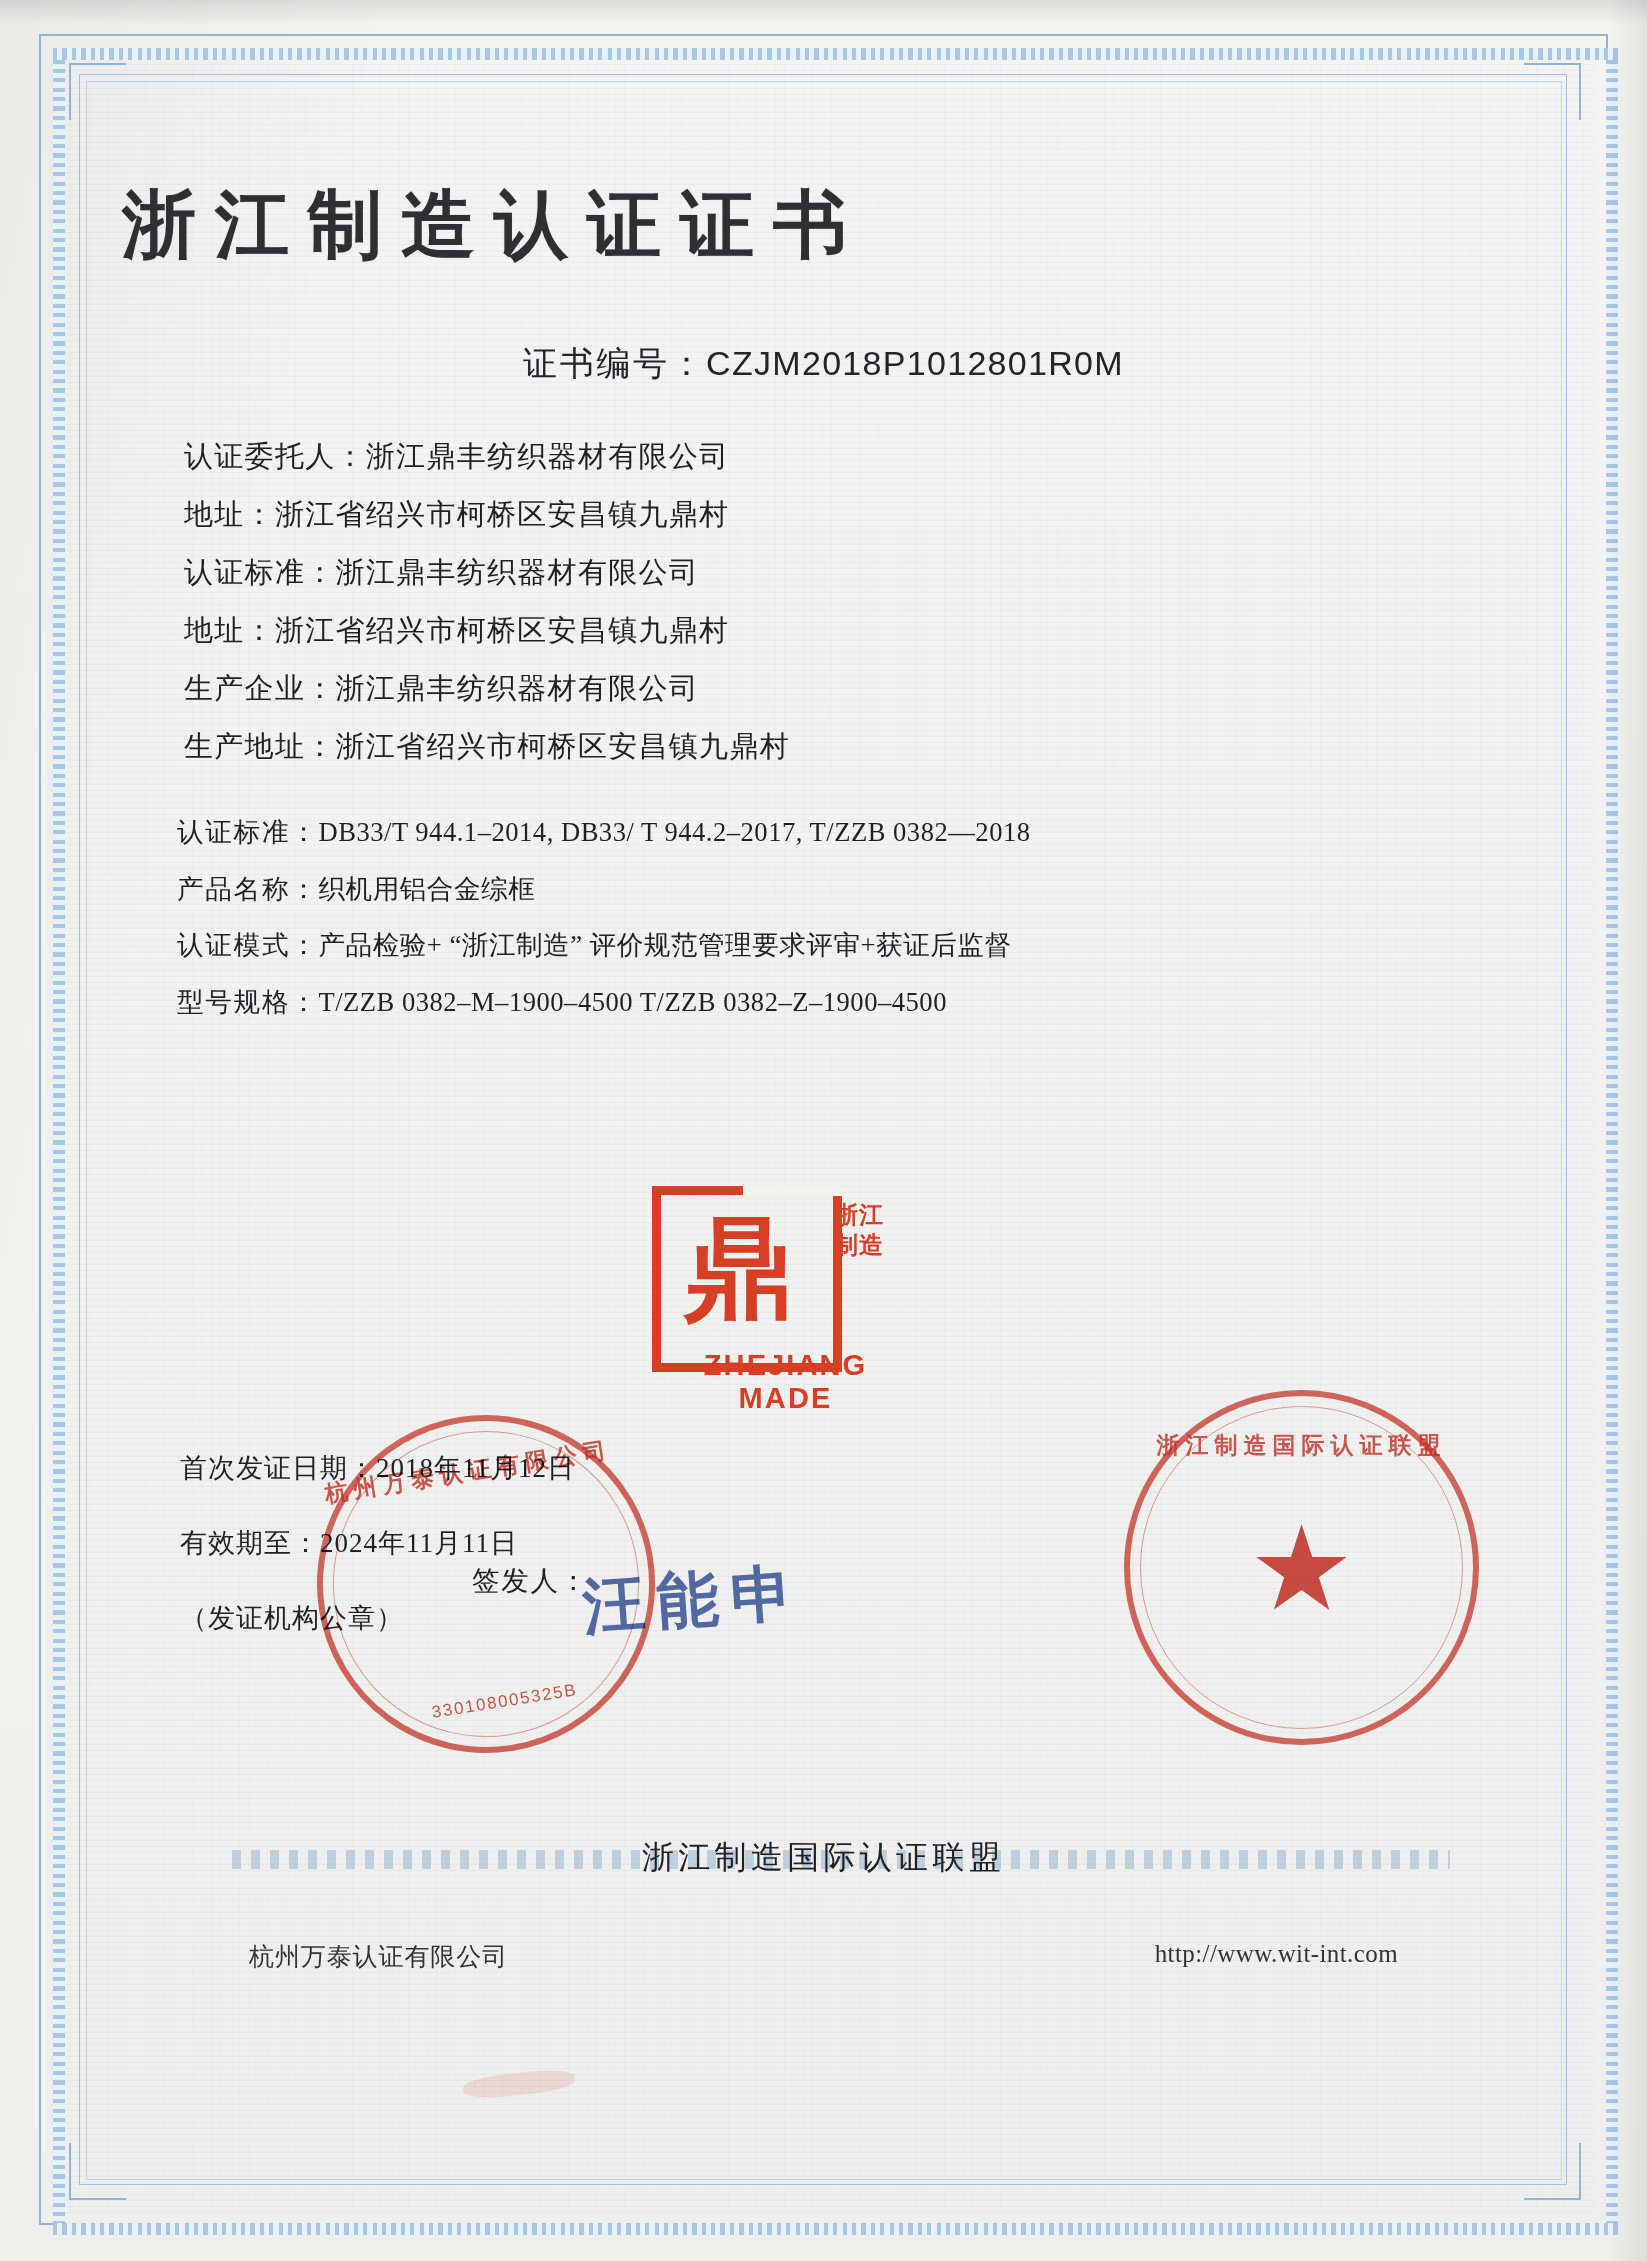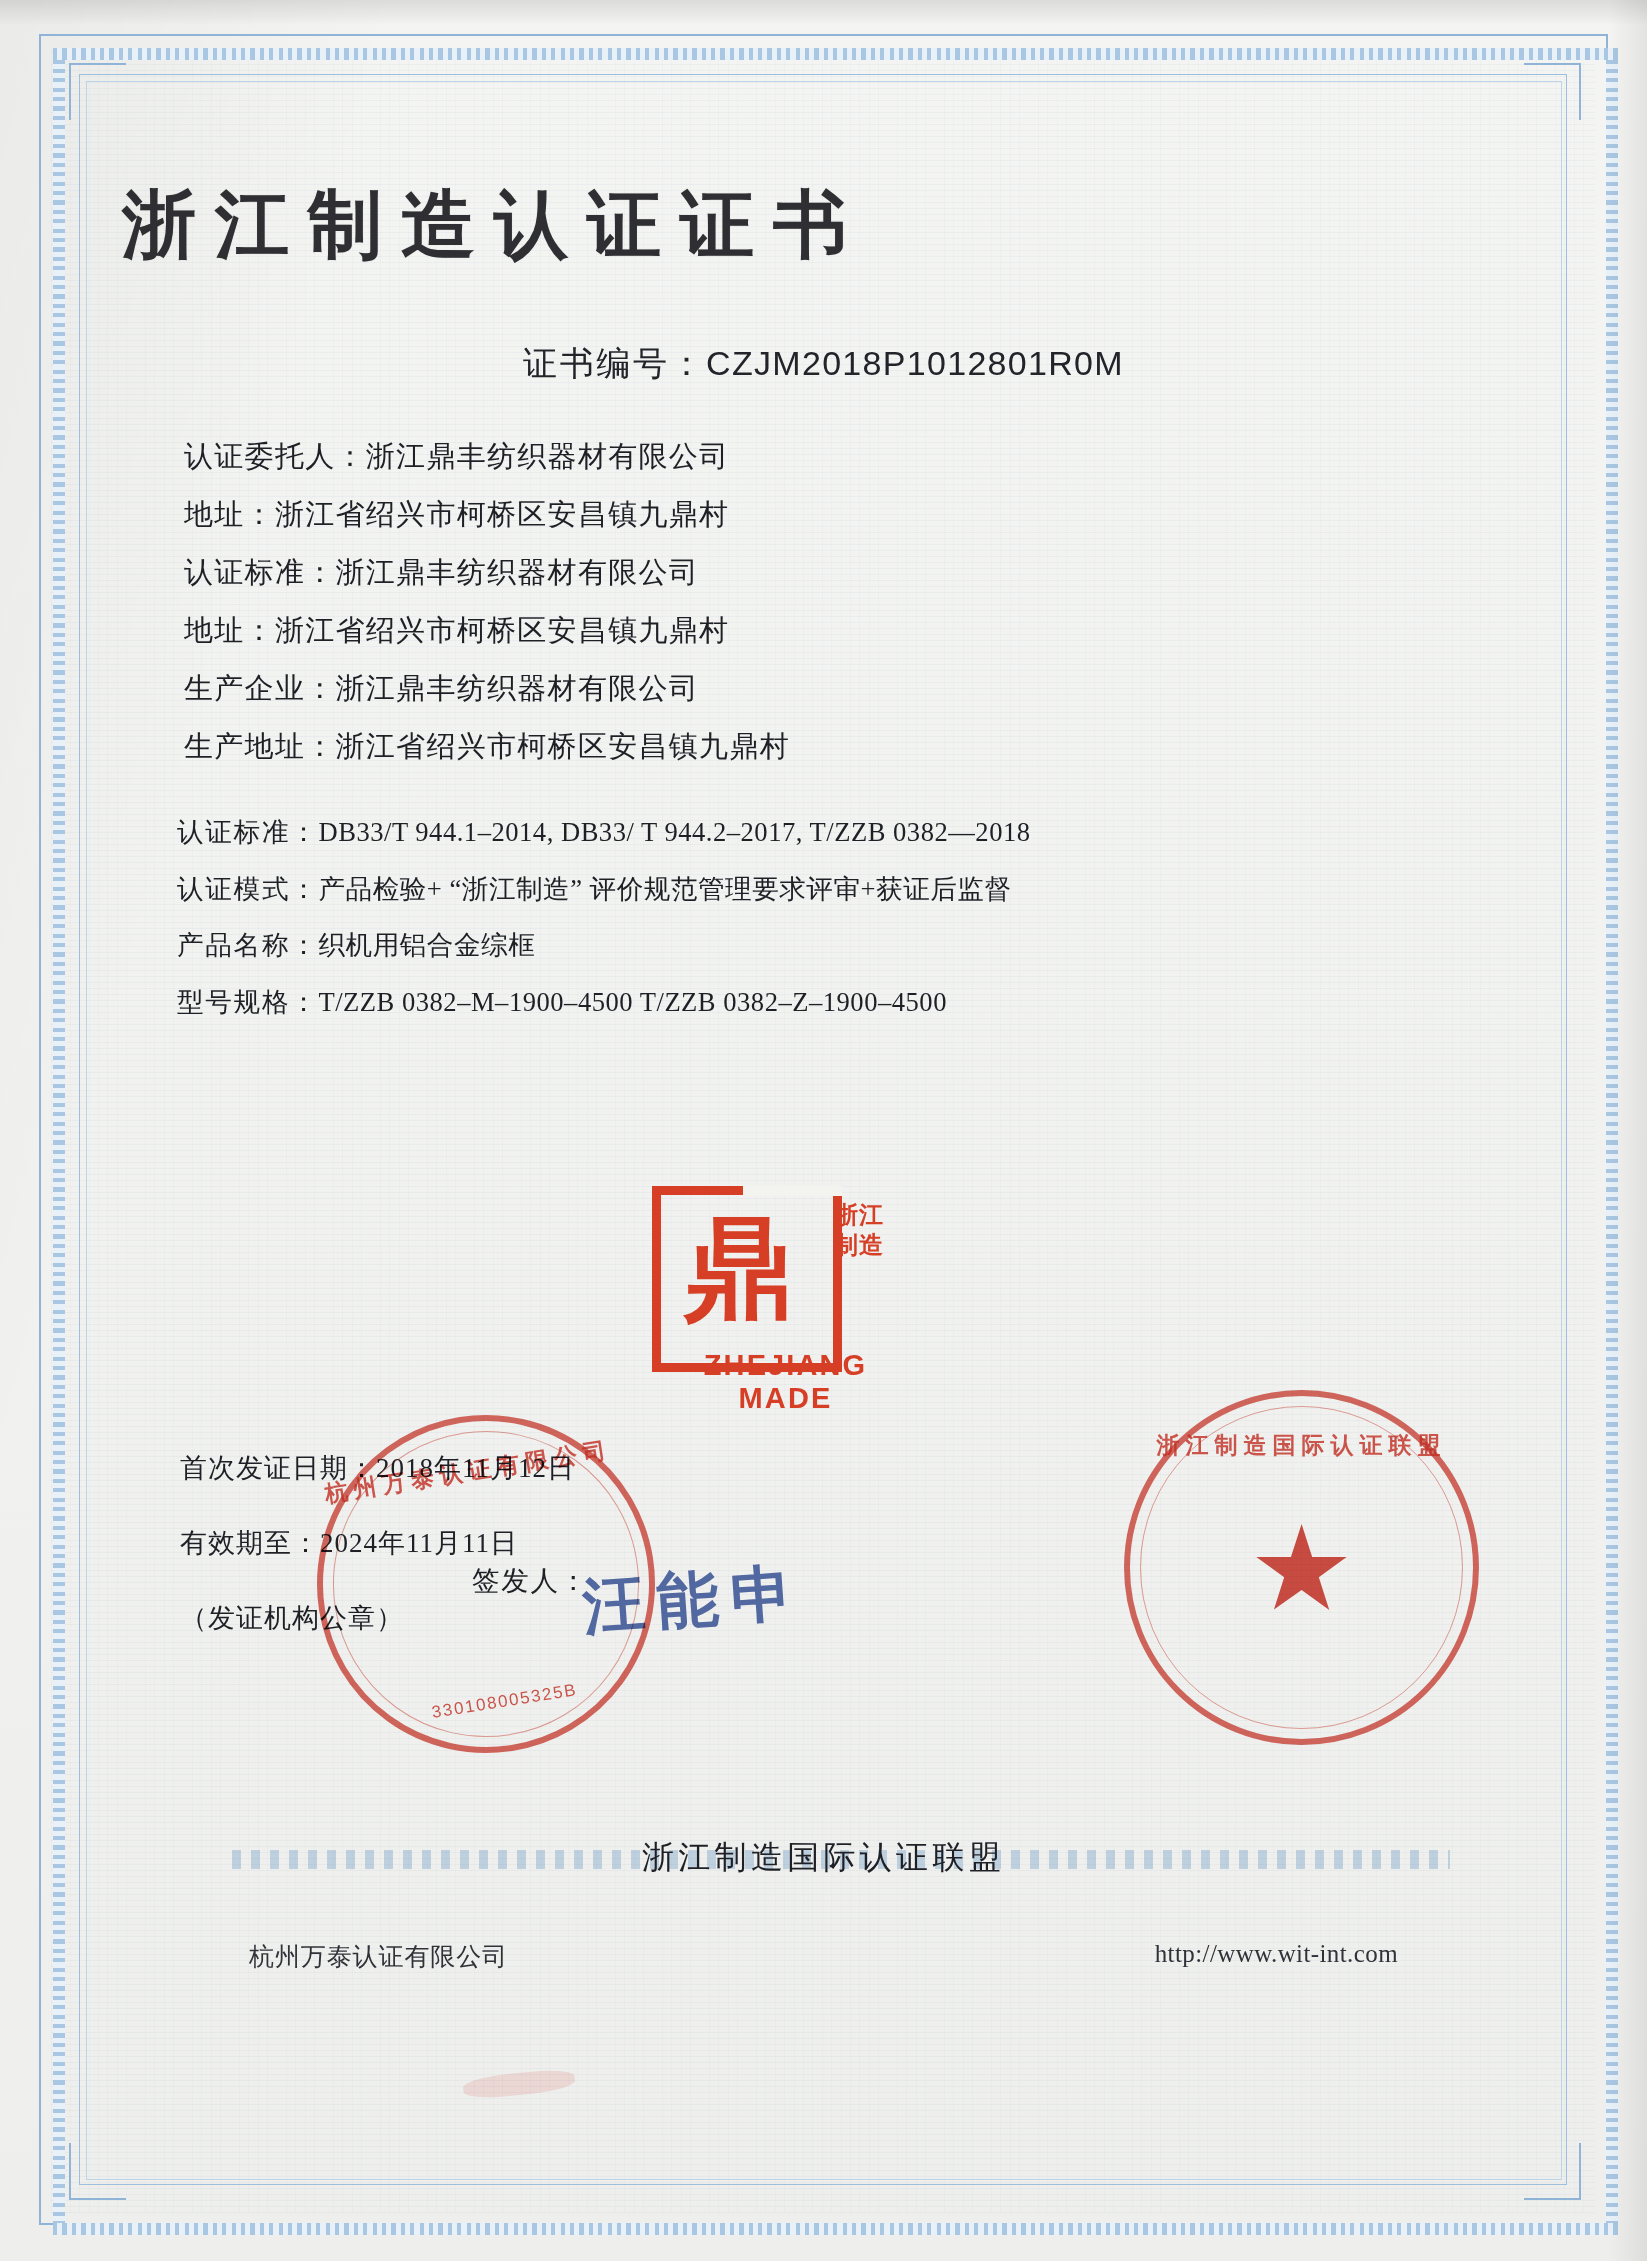--- a/index.html
+++ b/index.html
@@ -394,24 +394,24 @@
       <div class="party-line">
         <span>生产地址：</span><span>浙江省绍兴市柯桥区安昌镇九鼎村</span>
       </div>
     </div>
 
     <div class="spec-block">
       <div class="spec-line">
         <span class="spec-label">认证标准：</span><span>DB33/T 944.1–2014, DB33/ T 944.2–2017, T/ZZB 0382—2018</span>
       </div>
       <div class="spec-line">
+        <span class="spec-label">产品名称：</span><span>织机用铝合金综框</span>
+      </div>
+      <div class="spec-line">
         <span class="spec-label">认证模式：</span><span>产品检验+ “浙江制造” 评价规范管理要求评审+获证后监督</span>
-      </div>
-      <div class="spec-line">
-        <span class="spec-label">产品名称：</span><span>织机用铝合金综框</span>
       </div>
       <div class="spec-line">
         <span class="spec-label">型号规格：</span><span>T/ZZB 0382–M–1900–4500  T/ZZB 0382–Z–1900–4500</span>
       </div>
     </div>
 
 
     <div id="zj-logo">
       <div class="logo-mark"></div>
       <div class="logo-glyph">鼎</div>

